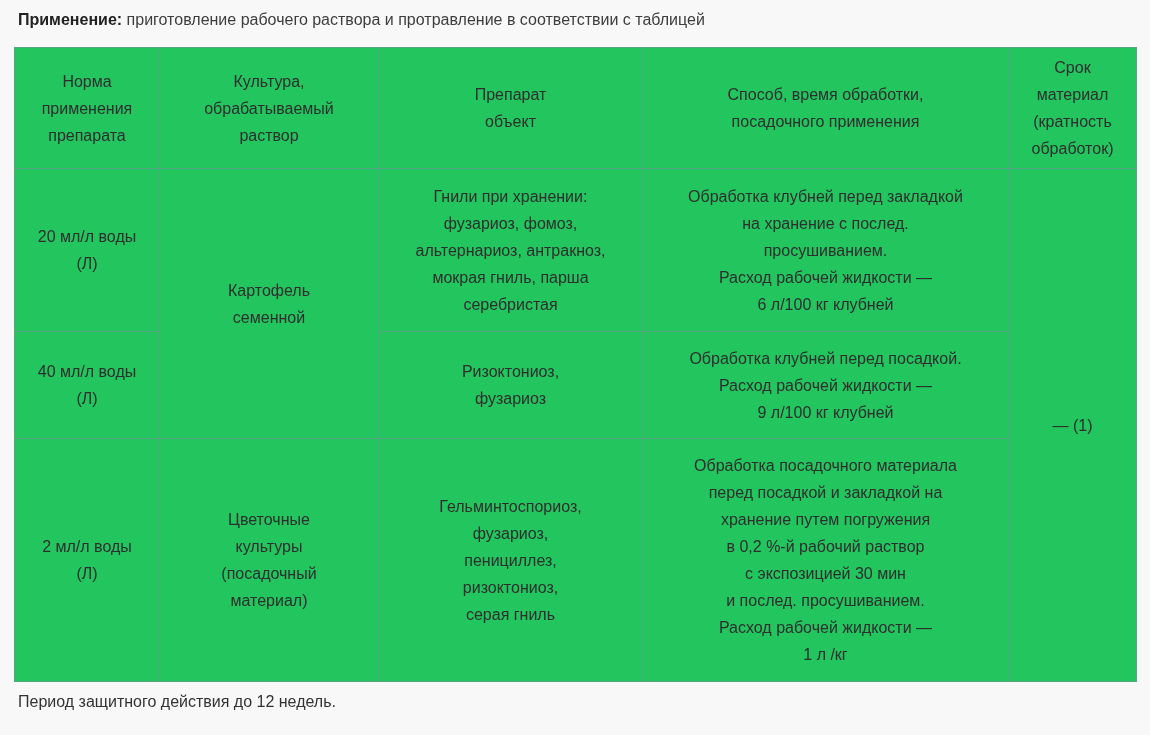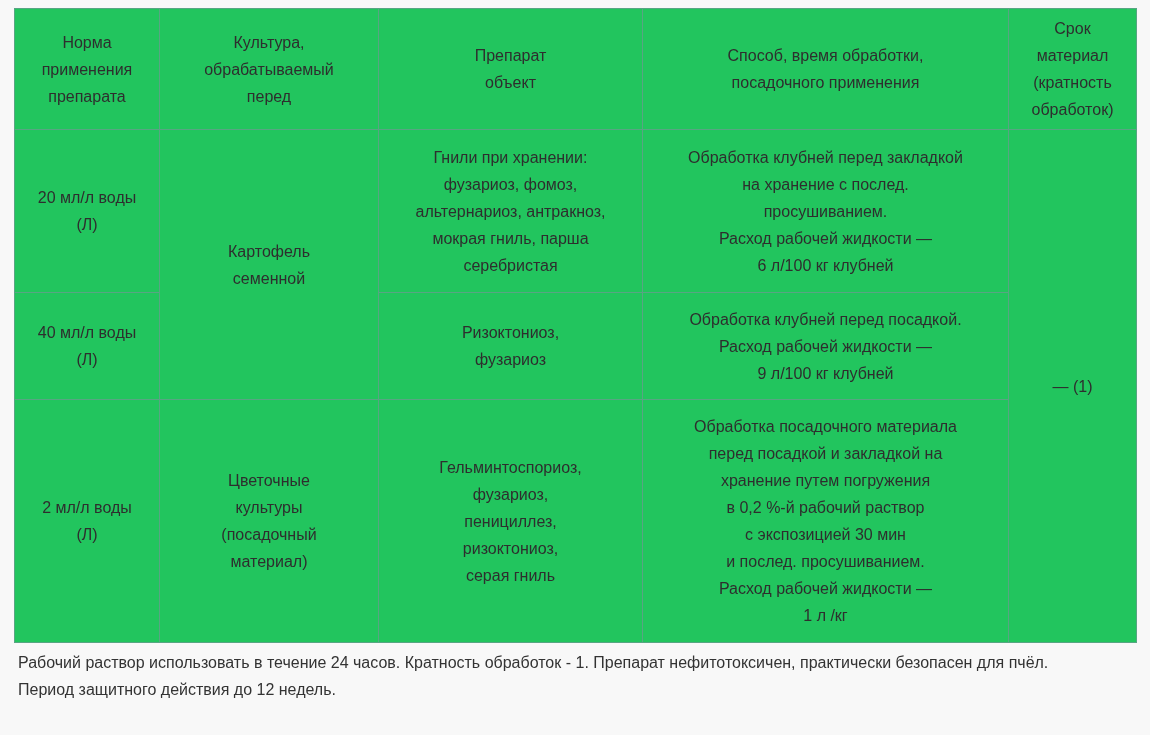--- a/index.html
+++ b/index.html
@@ -51,37 +51,38 @@
     line-height: 27px;
     color: #333333;
   }
   .footer p { margin: 0; }
 </style>
 </head>
 <body>
 
 <div class="wrap">
 
+  <p class="intro"><span class="intro-label">Применение:</span><span> приготовление рабочего раствора и протравление в соответствии с таблицей</span></p>
 
   <table class="apptable">
     <colgroup>
       <col style="width:145px">
       <col style="width:219px">
       <col style="width:264px">
       <col style="width:366px">
       <col style="width:128px">
     </colgroup>
     <tbody>
       <tr style="height:115px">
         <th>Норма
 применения
 препарата</th>
         <th>Культура,
 обрабатываемый
-перед</th>
+раствор</th>
         <th>Препарат
 объект</th>
         <th>Способ, время обработки,
 посадочного применения</th>
         <th>Срок
 материал
 (кратность
 обработок)</th>
       </tr>
       <tr style="height:163px">
@@ -128,17 +129,16 @@
 в 0,2 %-й рабочий раствор
 с экспозицией 30 мин
 и послед. просушиванием.
 Расход рабочей жидкости —
 1 л /кг</td>
       </tr>
     </tbody>
   </table>
 
   <div class="footer">
-    <p>Рабочий раствор использовать в течение 24 часов. Кратность обработок - 1. Препарат нефитотоксичен, практически безопасен для пчёл.</p>
     <p>Период защитного действия до 12 недель.</p>
   </div>
 
 </div>
 
 </body></html>

